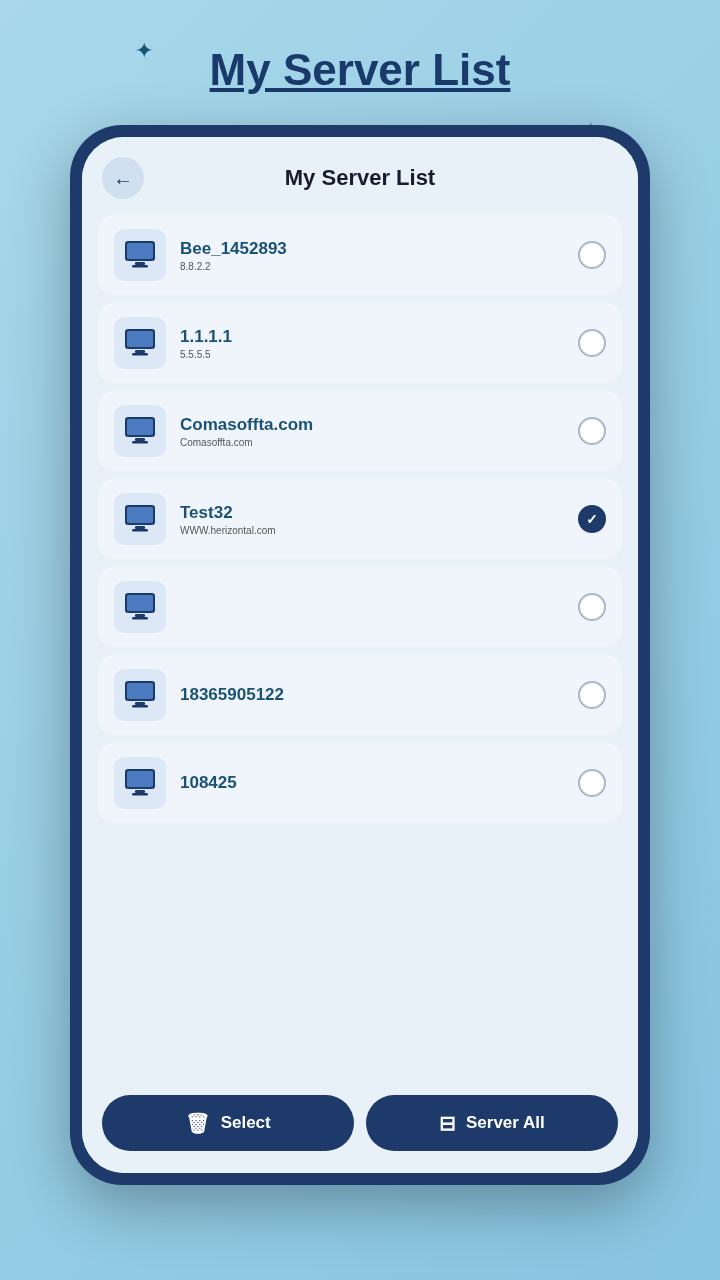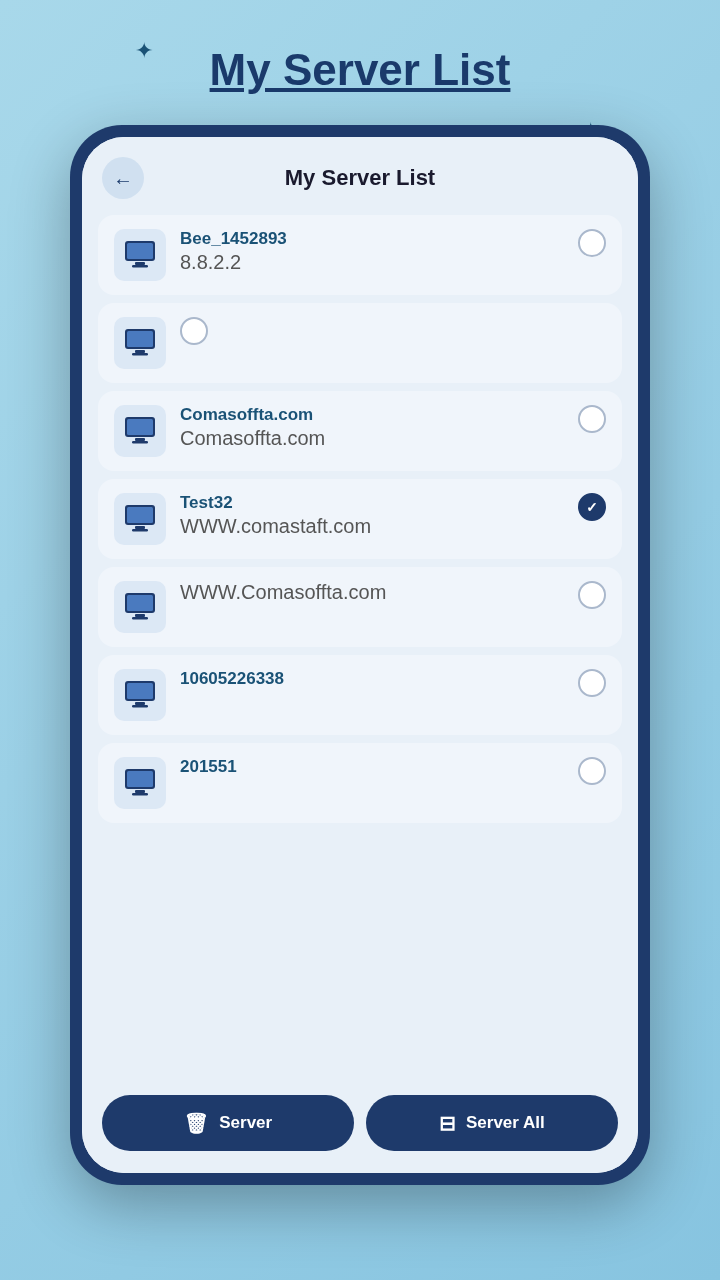--- a/index.html
+++ b/index.html
@@ -118,21 +118,21 @@
       display: flex;
       flex-direction: column;
       gap: 8px;
     }
 
     .server-item {
       background: #f0f5fb;
       border-radius: 16px;
       padding: 14px 16px;
       display: flex;
-      align-items: flex-start;
+      align-items: center;
       gap: 14px;
       cursor: pointer;
     }
 
     .server-icon {
       width: 52px;
       height: 52px;
       background: #dce8f5;
       border-radius: 10px;
       display: flex;
@@ -153,21 +153,21 @@
       gap: 2px;
     }
 
     .server-name {
       font-size: 17px;
       font-weight: 600;
       color: #1a5276;
     }
 
     .server-ip {
-      font-size: 20px;
+      font-size: 10px;
       color: #555;
     }
 
     .radio-btn {
       width: 28px;
       height: 28px;
       border-radius: 50%;
       border: 2px solid #aab8cc;
       background: white;
       display: flex;
@@ -258,20 +258,24 @@
     </div>
         <div class="server-item">
       <div class="server-icon">
         <svg class="monitor-svg" viewBox="0 0 36 36" fill="none" xmlns="http://www.w3.org/2000/svg">
           <rect x="3" y="4" width="30" height="20" rx="3" fill="#1e3a6b"></rect>
           <rect x="5" y="6" width="26" height="16" rx="1.5" fill="#4a7abf"></rect>
           <rect x="13" y="25" width="10" height="3" rx="1" fill="#1e3a6b"></rect>
           <rect x="10" y="28" width="16" height="2.5" rx="1.2" fill="#1e3a6b"></rect>
         </svg>
       </div>
+      <div class="server-info">
+        <span class="server-name">1.1.1.1</span>
+        <span class="server-ip">5.5.5.5</span>
+      </div>
       <div class="radio-btn "></div>
     </div>
         <div class="server-item">
       <div class="server-icon">
         <svg class="monitor-svg" viewBox="0 0 36 36" fill="none" xmlns="http://www.w3.org/2000/svg">
           <rect x="3" y="4" width="30" height="20" rx="3" fill="#1e3a6b"></rect>
           <rect x="5" y="6" width="26" height="16" rx="1.5" fill="#4a7abf"></rect>
           <rect x="13" y="25" width="10" height="3" rx="1" fill="#1e3a6b"></rect>
           <rect x="10" y="28" width="16" height="2.5" rx="1.2" fill="#1e3a6b"></rect>
         </svg>
@@ -286,72 +290,71 @@
       <div class="server-icon">
         <svg class="monitor-svg" viewBox="0 0 36 36" fill="none" xmlns="http://www.w3.org/2000/svg">
           <rect x="3" y="4" width="30" height="20" rx="3" fill="#1e3a6b"></rect>
           <rect x="5" y="6" width="26" height="16" rx="1.5" fill="#4a7abf"></rect>
           <rect x="13" y="25" width="10" height="3" rx="1" fill="#1e3a6b"></rect>
           <rect x="10" y="28" width="16" height="2.5" rx="1.2" fill="#1e3a6b"></rect>
         </svg>
       </div>
       <div class="server-info">
         <span class="server-name">Test32</span>
-        <span class="server-ip">WWW.comastaft.com</span>
+        <span class="server-ip">WWW.herizontal.com</span>
       </div>
       <div class="radio-btn checked"></div>
     </div>
         <div class="server-item">
       <div class="server-icon">
         <svg class="monitor-svg" viewBox="0 0 36 36" fill="none" xmlns="http://www.w3.org/2000/svg">
           <rect x="3" y="4" width="30" height="20" rx="3" fill="#1e3a6b"></rect>
           <rect x="5" y="6" width="26" height="16" rx="1.5" fill="#4a7abf"></rect>
           <rect x="13" y="25" width="10" height="3" rx="1" fill="#1e3a6b"></rect>
           <rect x="10" y="28" width="16" height="2.5" rx="1.2" fill="#1e3a6b"></rect>
         </svg>
       </div>
       <div class="server-info">
-        <span class="server-ip">WWW.Comasoffta.com</span>
-      </div>
-      <div class="radio-btn "></div>
-    </div>
-        <div class="server-item">
-      <div class="server-icon">
-        <svg class="monitor-svg" viewBox="0 0 36 36" fill="none" xmlns="http://www.w3.org/2000/svg">
-          <rect x="3" y="4" width="30" height="20" rx="3" fill="#1e3a6b"></rect>
-          <rect x="5" y="6" width="26" height="16" rx="1.5" fill="#4a7abf"></rect>
-          <rect x="13" y="25" width="10" height="3" rx="1" fill="#1e3a6b"></rect>
-          <rect x="10" y="28" width="16" height="2.5" rx="1.2" fill="#1e3a6b"></rect>
-        </svg>
-      </div>
-      <div class="server-info">
-        <span class="server-name">10605226338</span>
-      </div>
-      <div class="radio-btn "></div>
-    </div>
-        <div class="server-item">
-      <div class="server-icon">
-        <svg class="monitor-svg" viewBox="0 0 36 36" fill="none" xmlns="http://www.w3.org/2000/svg">
-          <rect x="3" y="4" width="30" height="20" rx="3" fill="#1e3a6b"></rect>
-          <rect x="5" y="6" width="26" height="16" rx="1.5" fill="#4a7abf"></rect>
-          <rect x="13" y="25" width="10" height="3" rx="1" fill="#1e3a6b"></rect>
-          <rect x="10" y="28" width="16" height="2.5" rx="1.2" fill="#1e3a6b"></rect>
-        </svg>
-      </div>
-      <div class="server-info">
-        <span class="server-name">201551</span>
+      </div>
+      <div class="radio-btn "></div>
+    </div>
+        <div class="server-item">
+      <div class="server-icon">
+        <svg class="monitor-svg" viewBox="0 0 36 36" fill="none" xmlns="http://www.w3.org/2000/svg">
+          <rect x="3" y="4" width="30" height="20" rx="3" fill="#1e3a6b"></rect>
+          <rect x="5" y="6" width="26" height="16" rx="1.5" fill="#4a7abf"></rect>
+          <rect x="13" y="25" width="10" height="3" rx="1" fill="#1e3a6b"></rect>
+          <rect x="10" y="28" width="16" height="2.5" rx="1.2" fill="#1e3a6b"></rect>
+        </svg>
+      </div>
+      <div class="server-info">
+        <span class="server-name">18365905122</span>
+      </div>
+      <div class="radio-btn "></div>
+    </div>
+        <div class="server-item">
+      <div class="server-icon">
+        <svg class="monitor-svg" viewBox="0 0 36 36" fill="none" xmlns="http://www.w3.org/2000/svg">
+          <rect x="3" y="4" width="30" height="20" rx="3" fill="#1e3a6b"></rect>
+          <rect x="5" y="6" width="26" height="16" rx="1.5" fill="#4a7abf"></rect>
+          <rect x="13" y="25" width="10" height="3" rx="1" fill="#1e3a6b"></rect>
+          <rect x="10" y="28" width="16" height="2.5" rx="1.2" fill="#1e3a6b"></rect>
+        </svg>
+      </div>
+      <div class="server-info">
+        <span class="server-name">108425</span>
       </div>
       <div class="radio-btn "></div>
     </div>
       </div>
 
     <div class="bottom-bar">
       <button class="action-btn">
         <span class="btn-icon">🗑</span>
-        <span>Server</span>
+        <span>Select</span>
       </button>
       <button class="action-btn">
         <span class="btn-icon">⊟</span>
         <span>Server All</span>
       </button>
     </div>
 
   </div>
 </div>
 

